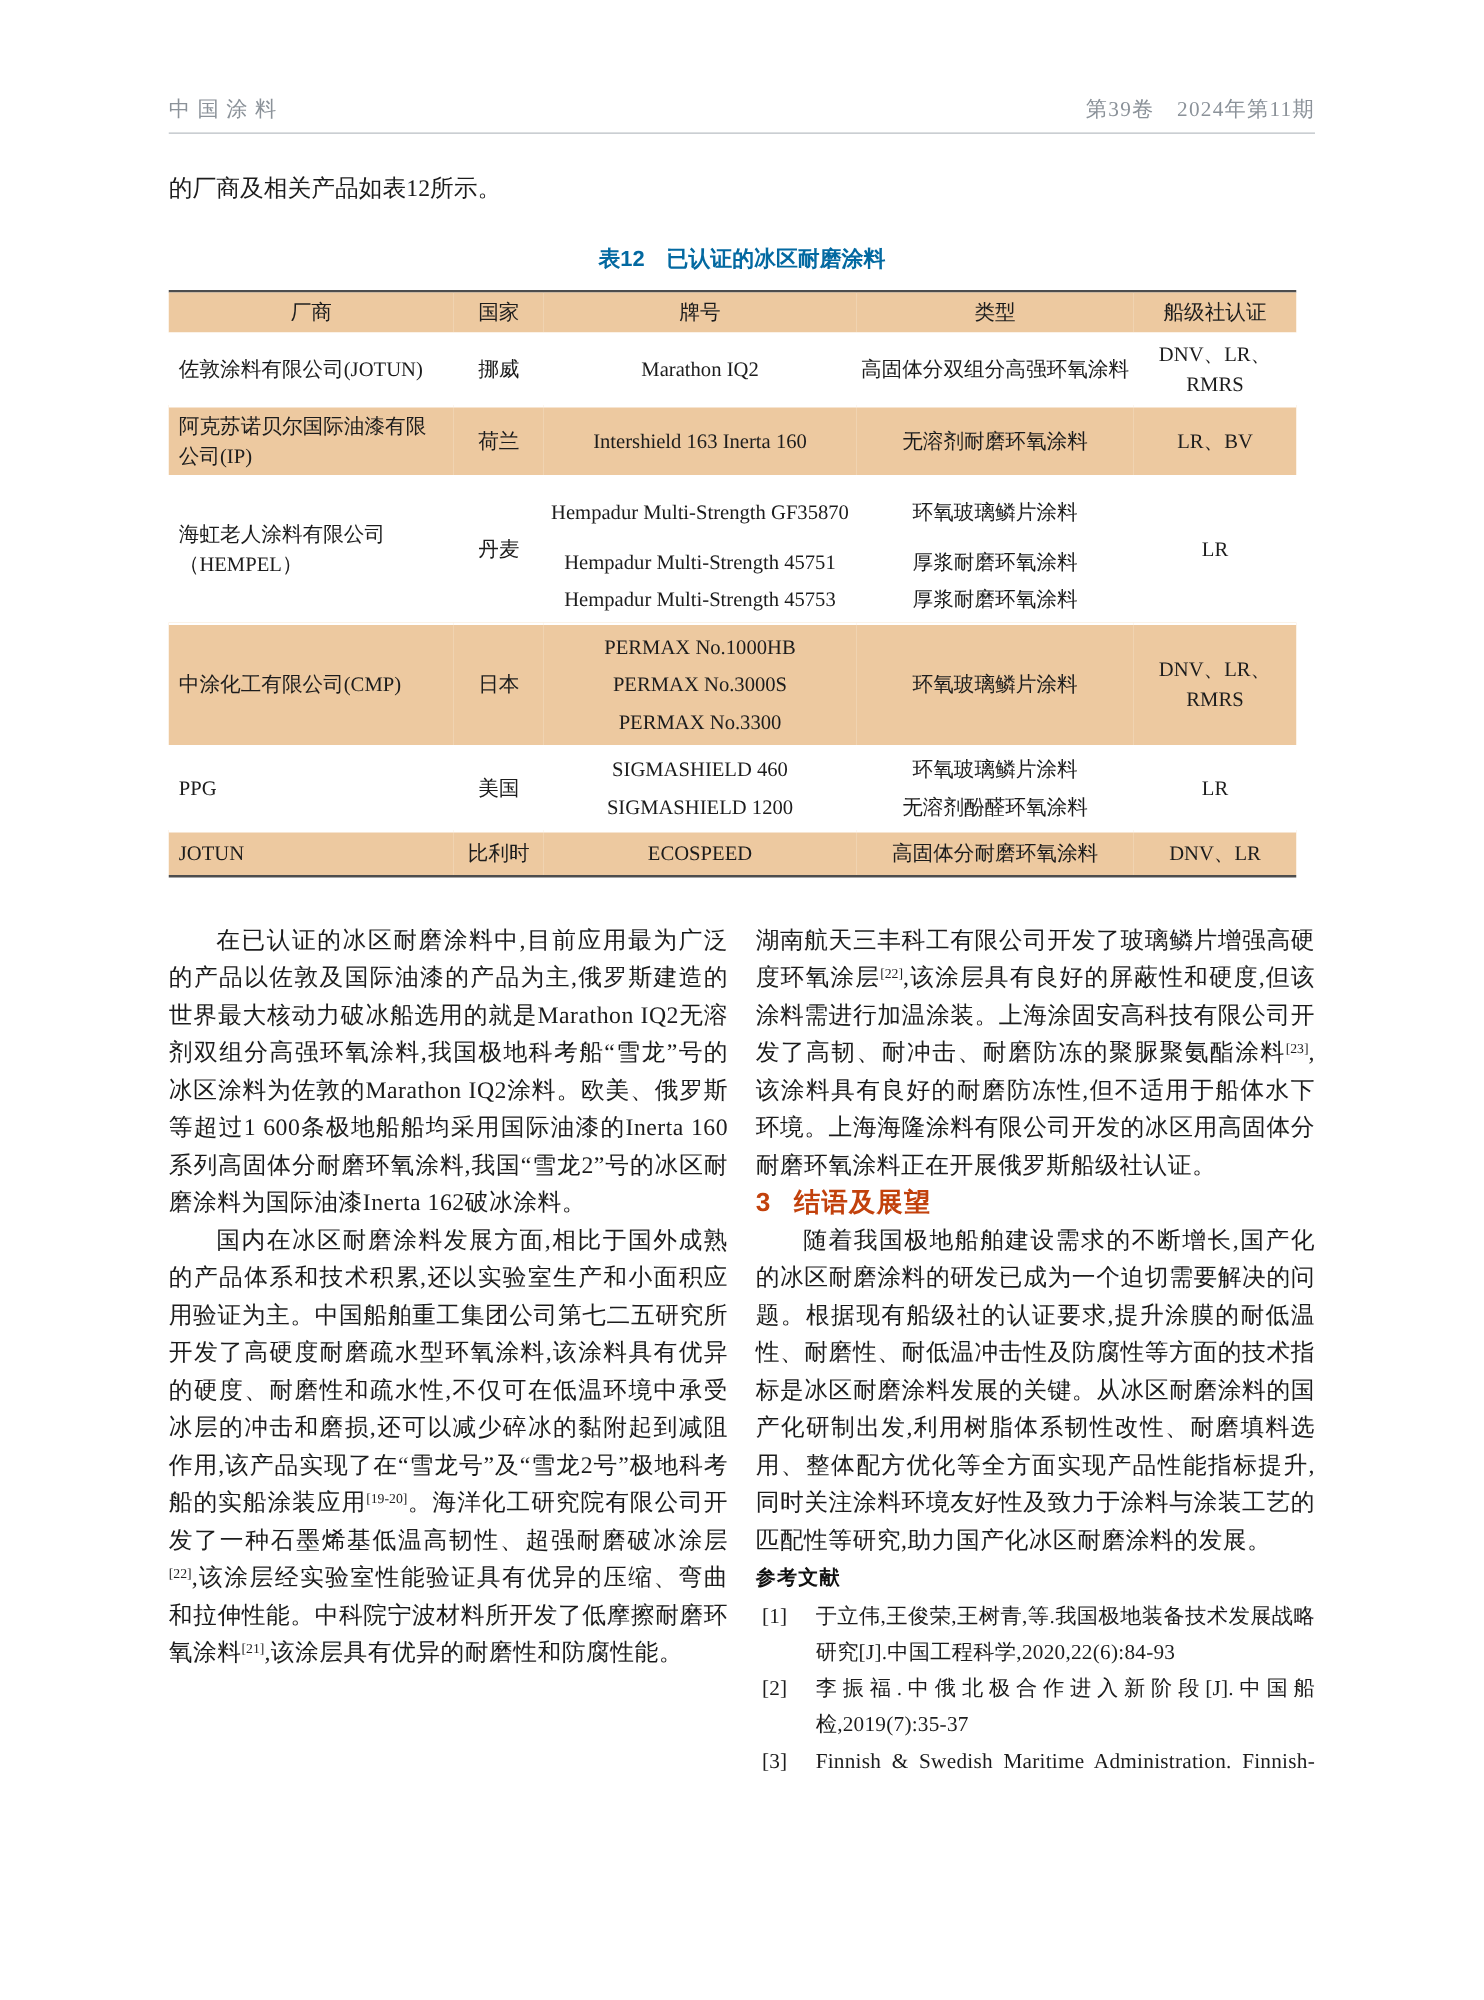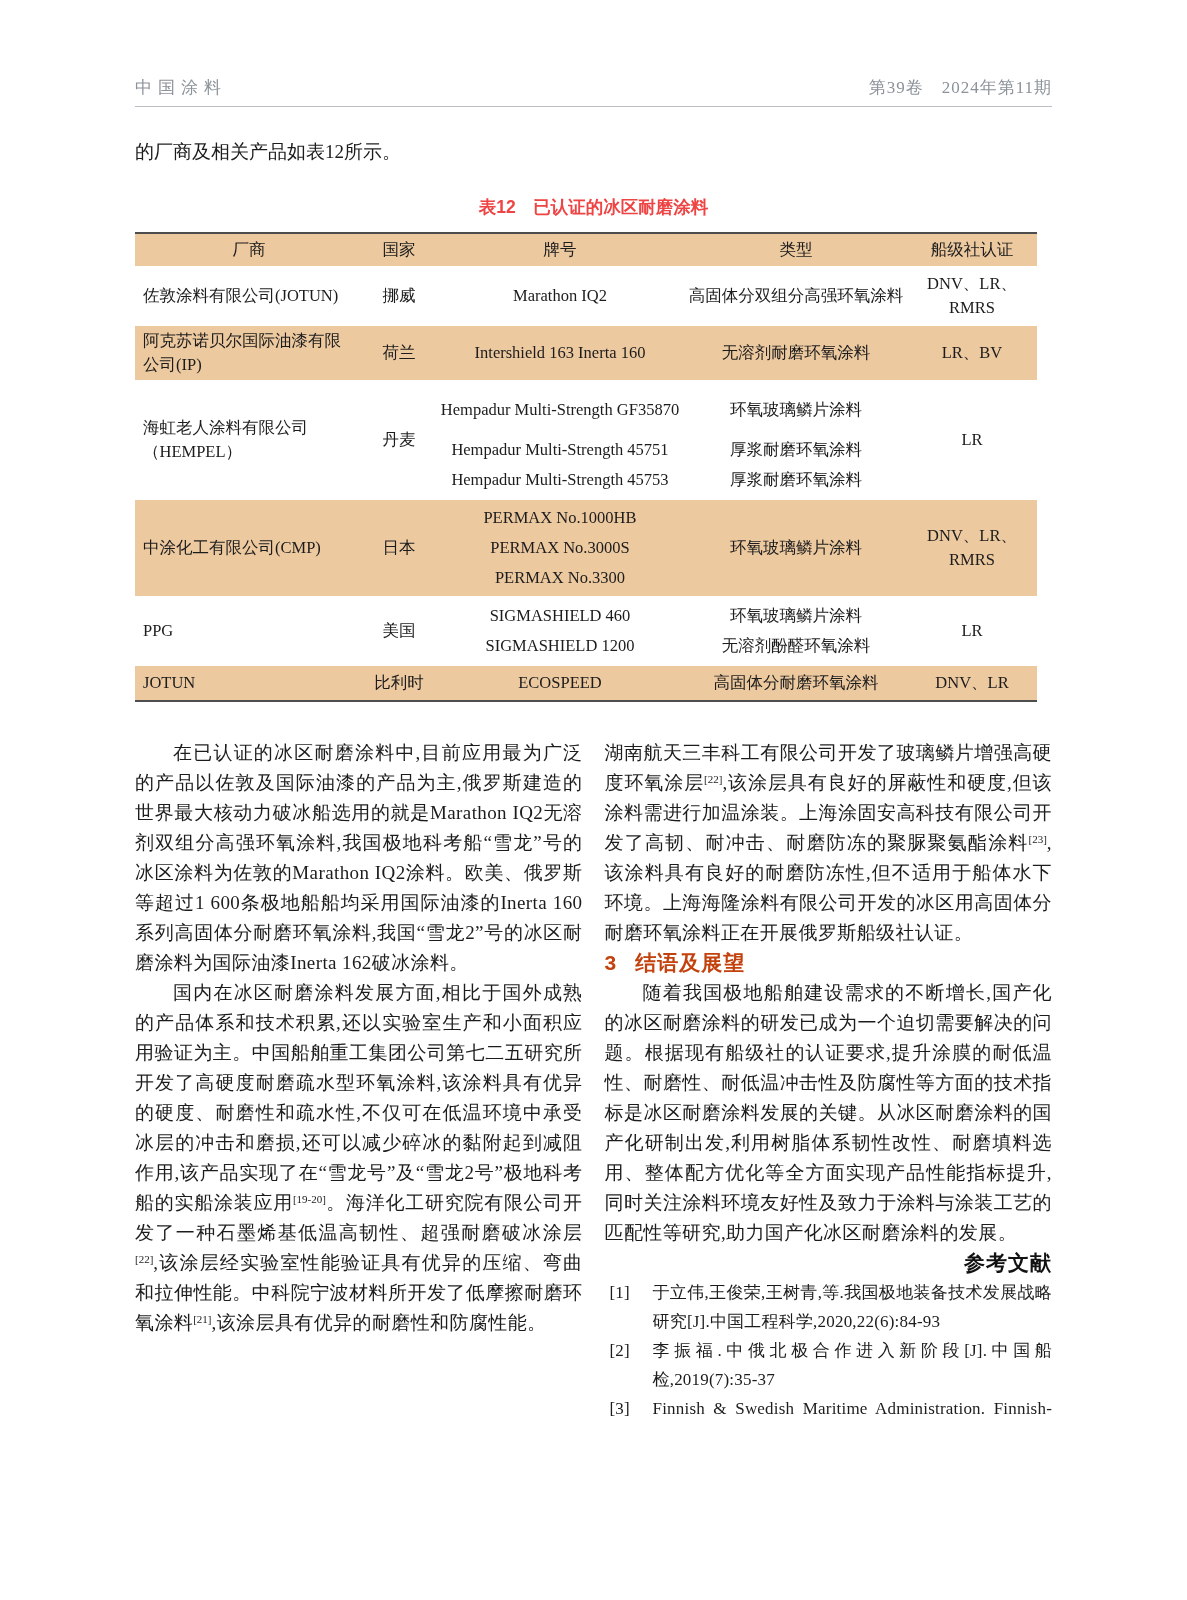--- a/index.html
+++ b/index.html
@@ -20,21 +20,21 @@
     color:#8b9299;font-size:17px;
   }
   .journal-name{letter-spacing:6px;}
   .issue-info{letter-spacing:1px;}
   
   .lead{margin:30px 135px 12px;font-size:19px;line-height:30px;}
   
   .cap-zh{
     margin-top:28px;text-align:center;
     font-family:"Liberation Sans","DejaVu Sans",sans-serif;
-    font-weight:bold;font-size:17.5px;color:#ef4444;
+    font-weight:bold;font-size:17.5px;color:#0369a1;
   }
   .cap-en{
     margin-top:7px;text-align:center;
     font-weight:bold;font-size:16.5px;color:#111;
   }
   
   table.coat-table{
     margin:13px 135px 0;
     width:902px;
     border-collapse:separate;border-spacing:0;
@@ -67,23 +67,23 @@
   
   .sec-head{
     margin:13px 0 8px;
     font-family:"Liberation Sans","DejaVu Sans",sans-serif;
     font-weight:bold;font-size:21px;color:#c2410c;
     letter-spacing:1px;text-indent:0;
   }
   .sec-head .sec-no{margin-right:18px;}
   
   .ref-title{
-    margin:26px 0 10px;text-align:right;
-    font-family:"Liberation Sans","DejaVu Sans",sans-serif;
-    font-weight:bold;font-size:21px;color:#111;
+    margin:26px 0 10px;text-align:left;
+    font-family:"Liberation Sans","DejaVu Sans",sans-serif;
+    font-weight:bold;font-size:16px;color:#111;
     letter-spacing:1px;text-indent:0;
   }
   .ref{position:relative;padding-left:48px;font-size:17px;line-height:29px;letter-spacing:0.2px;text-align:justify;}
   .ref-no{position:absolute;left:5px;top:0;}
   
   .footer{
     position:absolute;left:131px;top:1494px;
     display:flex;align-items:flex-start;
   }
   .page-no{font-size:23px;color:#41658c;margin-top:9px;margin-right:11px;}

